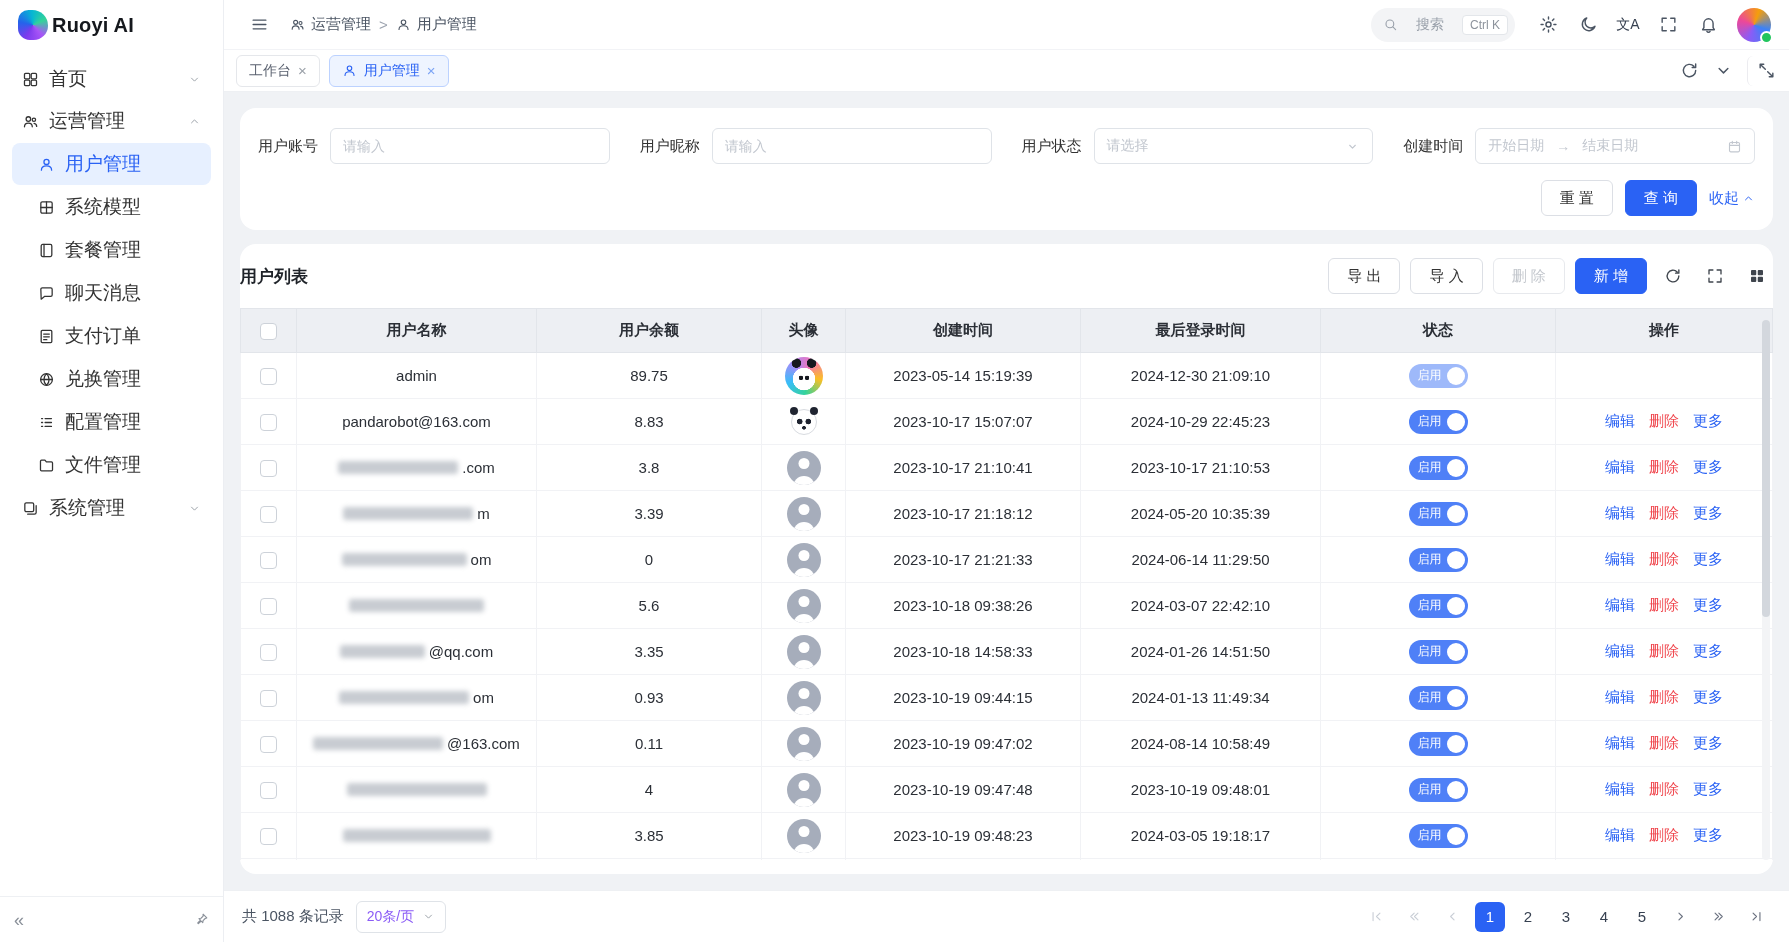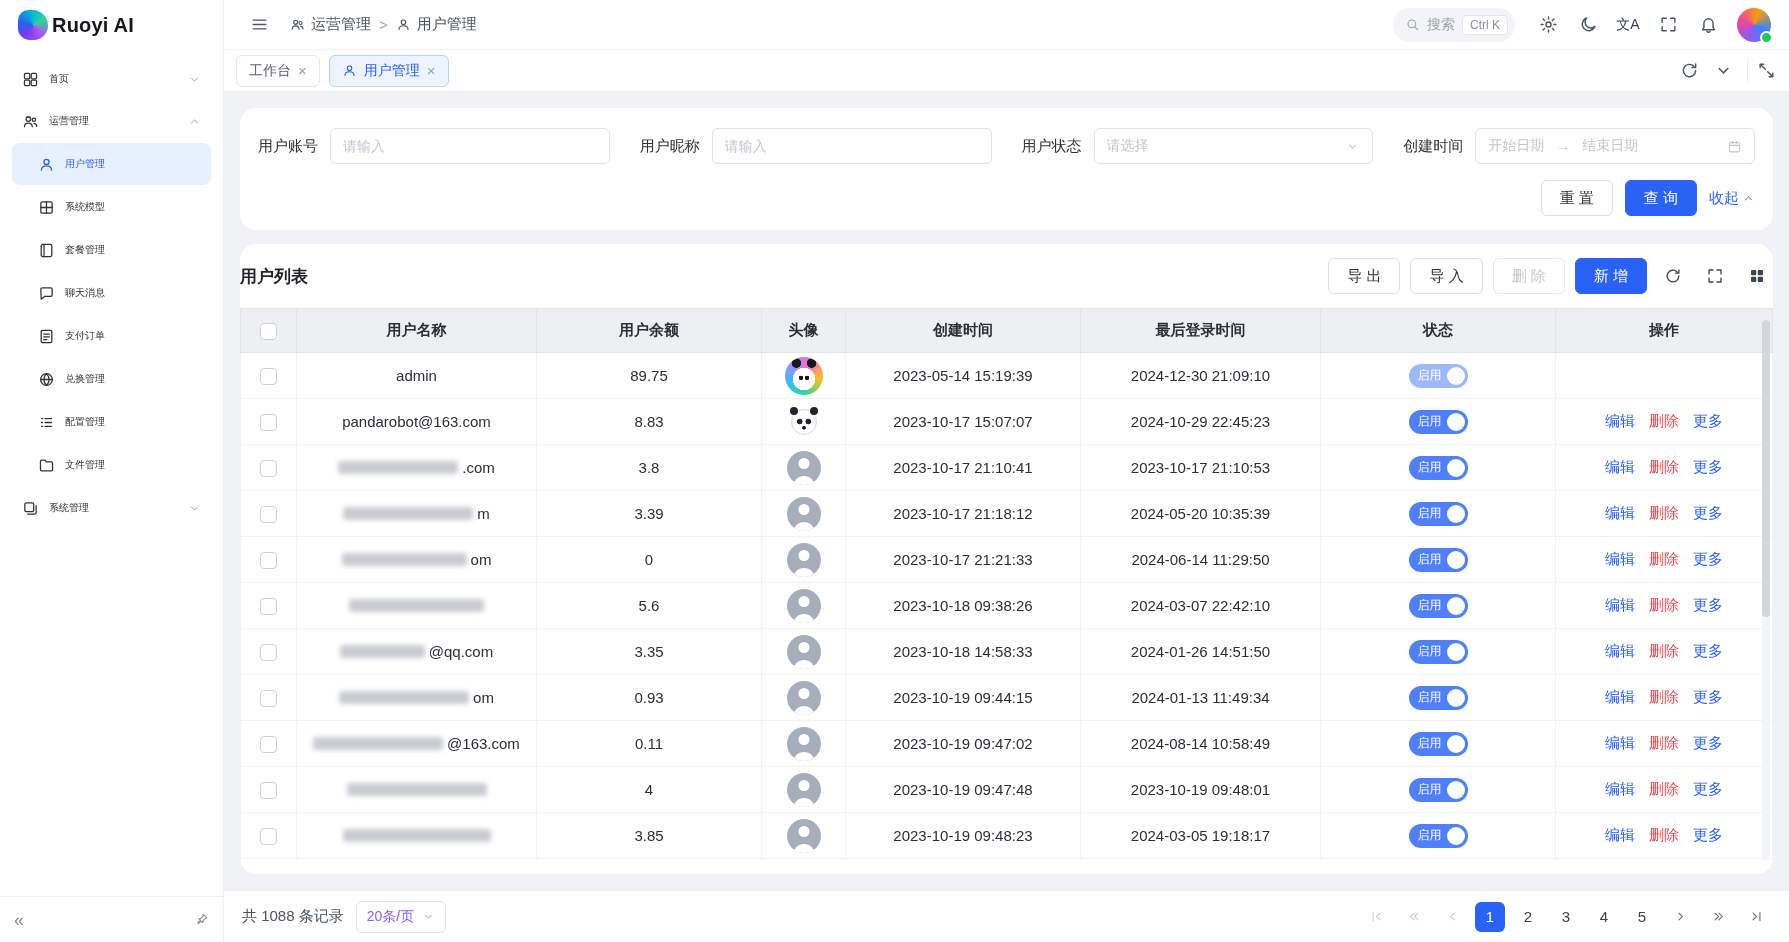--- a/index.html
+++ b/index.html
@@ -8,42 +8,42 @@
   :root{--primary:#2a62f4;--toggle:#4f80f7;--danger:#f0484f}
   .icn{display:inline-flex;align-items:center;justify-content:center;line-height:0}
   .app{display:flex;height:942px;background:#fff}
 
   
   .sidebar{width:224px;border-right:1px solid #eceef2;display:flex;flex-direction:column;background:#fff}
   .logo{height:50px;display:flex;align-items:center;gap:4px;padding:0 18px;flex:none}
   .logo-mark{width:30px;height:30px;border-radius:40% 60% 55% 45%;background:conic-gradient(from 210deg,#7c3aed,#2563eb,#06b6d4,#34d399,#a855f7,#7c3aed)}
   .logo-text{font-size:20px;font-weight:700;color:#15181d;letter-spacing:.2px}
   .menu{flex:1;overflow:hidden;padding:8px 12px}
-  .menu-item{display:flex;align-items:center;gap:10px;height:42px;padding:0 10px;border-radius:8px;font-size:10px;color:#333;cursor:pointer}
+  .menu-item{display:flex;align-items:center;gap:10px;height:42px;padding:0 10px;border-radius:8px;font-size:19px;color:#333;cursor:pointer}
   .menu-item .icn svg{width:17px;height:17px}
   .menu-item .chev{margin-left:auto;color:#9aa0a8}
   .menu-item .chev svg{width:13px;height:13px}
   .menu-sub .menu-item{padding-left:26px;margin:1px 0}
   .menu-item.active{background:#e7f0ff;color:var(--primary)}
   .sidebar-footer{height:46px;flex:none;border-top:1px solid #eef0f3;display:flex;align-items:center;justify-content:space-between;padding:0 14px;color:#8a9099}
   .collapse-btn{background:none;border:none;color:#8a9099;font-size:18px;cursor:pointer;line-height:1}
   .pin svg{width:15px;height:15px}
 
   
   .main{flex:1;min-width:0;display:flex;flex-direction:column}
   .topbar{height:50px;flex:none;display:flex;align-items:center;gap:14px;padding:0 18px;border-bottom:1px solid #f2f3f6}
   .tb-icn{width:34px;height:34px;display:flex;align-items:center;justify-content:center;color:#4b5563;cursor:pointer;border-radius:6px}
   .tb-icn svg{width:19px;height:19px}
   .txt-icon{font-size:14px;color:#374151;font-weight:500}
   .breadcrumb{display:flex;align-items:center}
   .bc-item{display:inline-flex;align-items:center;gap:6px;color:#4b5563;font-size:15px;cursor:pointer}
   .bc-item .icn svg{width:15px;height:15px}
   .bc-sep{color:#9ca3af;margin:0 8px}
   .topbar-right{margin-left:auto;display:flex;align-items:center;gap:6px}
-  .search-pill{display:flex;align-items:center;gap:7px;height:34px;padding:0 7px 0 12px;background:#f3f4f6;border-radius:17px;color:#9aa1ab;font-size:14px;min-width:122px;cursor:pointer;margin-right:10px}
+  .search-pill{display:flex;align-items:center;gap:18px;height:34px;padding:0 7px 0 12px;background:#f3f4f6;border-radius:17px;color:#9aa1ab;font-size:14px;min-width:122px;cursor:pointer;margin-right:10px}
   .search-pill .icn svg{width:15px;height:15px}
   .kbd{background:#fff;border:1px solid #e3e6ea;border-radius:4px;font-size:12px;padding:2px 7px;color:#8d939c;margin-left:auto}
   .user-avatar{width:34px;height:34px;border-radius:50%;background:conic-gradient(from 200deg,#8b5cf6,#ec4899,#f59e0b,#3b82f6,#8b5cf6);position:relative;cursor:pointer;margin-left:6px}
   .user-avatar::after{content:"";position:absolute;right:-2px;bottom:-2px;width:9px;height:9px;border-radius:50%;background:#22c55e;border:2px solid #fff}
 
   .tabbar{height:42px;flex:none;display:flex;align-items:center;gap:9px;padding:0 12px;border-bottom:1px solid #eef0f3}
   .tab{display:inline-flex;align-items:center;gap:7px;height:32px;padding:0 12px;border:1px solid #e5e7eb;border-radius:6px;color:#5b6270;font-size:14px;cursor:pointer;background:#fff}
   .tab .icn svg{width:15px;height:15px}
   .tab.active{color:var(--primary);border-color:#bcd2ff;background:#eef4ff}
   .tab-close{font-size:15px;color:#9aa0a8;line-height:1}

